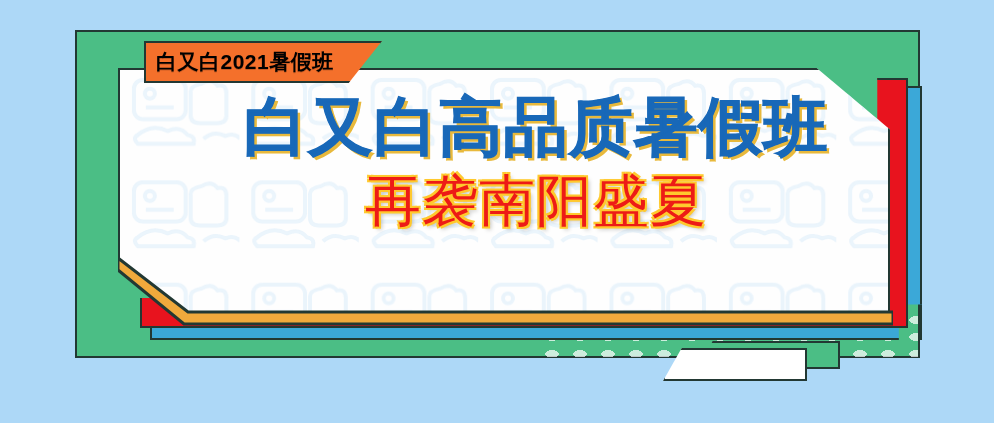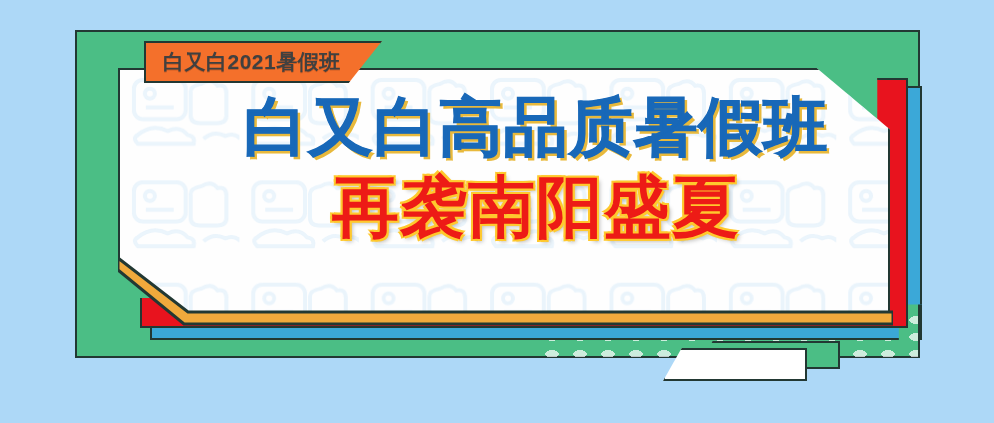--- a/index.html
+++ b/index.html
@@ -80,25 +80,25 @@
   
   #badge{
     left:144px;top:41px;width:238px;height:42px;
     background:#F4702B;
     border:2px solid #223833;
     box-sizing:border-box;
     clip-path:polygon(0 0, 100% 0, 86% 100%, 0 100%);
     display:flex;align-items:center;
   }
   #badge-text{
-    color:#404040;
+    color:#000000;
     font-size:21px;
     font-weight:bold;
     letter-spacing:.5px;
-    padding-left:17px;
+    padding-left:10px;
     white-space:nowrap;
     text-shadow:0 1px 0 rgba(0,0,0,.18);
   }
 
   
   #headline-wrap{
     left:118px;top:95px;width:772px;height:180px;
     display:flex;flex-direction:column;
     align-items:center;justify-content:flex-start;
     pointer-events:none;
@@ -109,22 +109,22 @@
     font-weight:bold;
     color:#1868B8;
     letter-spacing:1px;
     line-height:1;
     white-space:nowrap;
     text-shadow:3px 3px 0 #E8B93C;
     -webkit-text-stroke:1px #1868B8;
   }
   #headline-2{
     margin-top:14px;
-    font-size:67px;
-    font-weight:bold;
+    font-size:56px;
+    font-weight:normal;
     color:#ED1B16;
     letter-spacing:1px;
     line-height:1;
     white-space:nowrap;
     text-shadow:
       0 0 3px #FFC92E,
       2px 2px 0 #FFC92E,
       -2px 2px 0 #FFC92E,
       2px -2px 0 #FFC92E,
       -2px -2px 0 #FFC92E,

